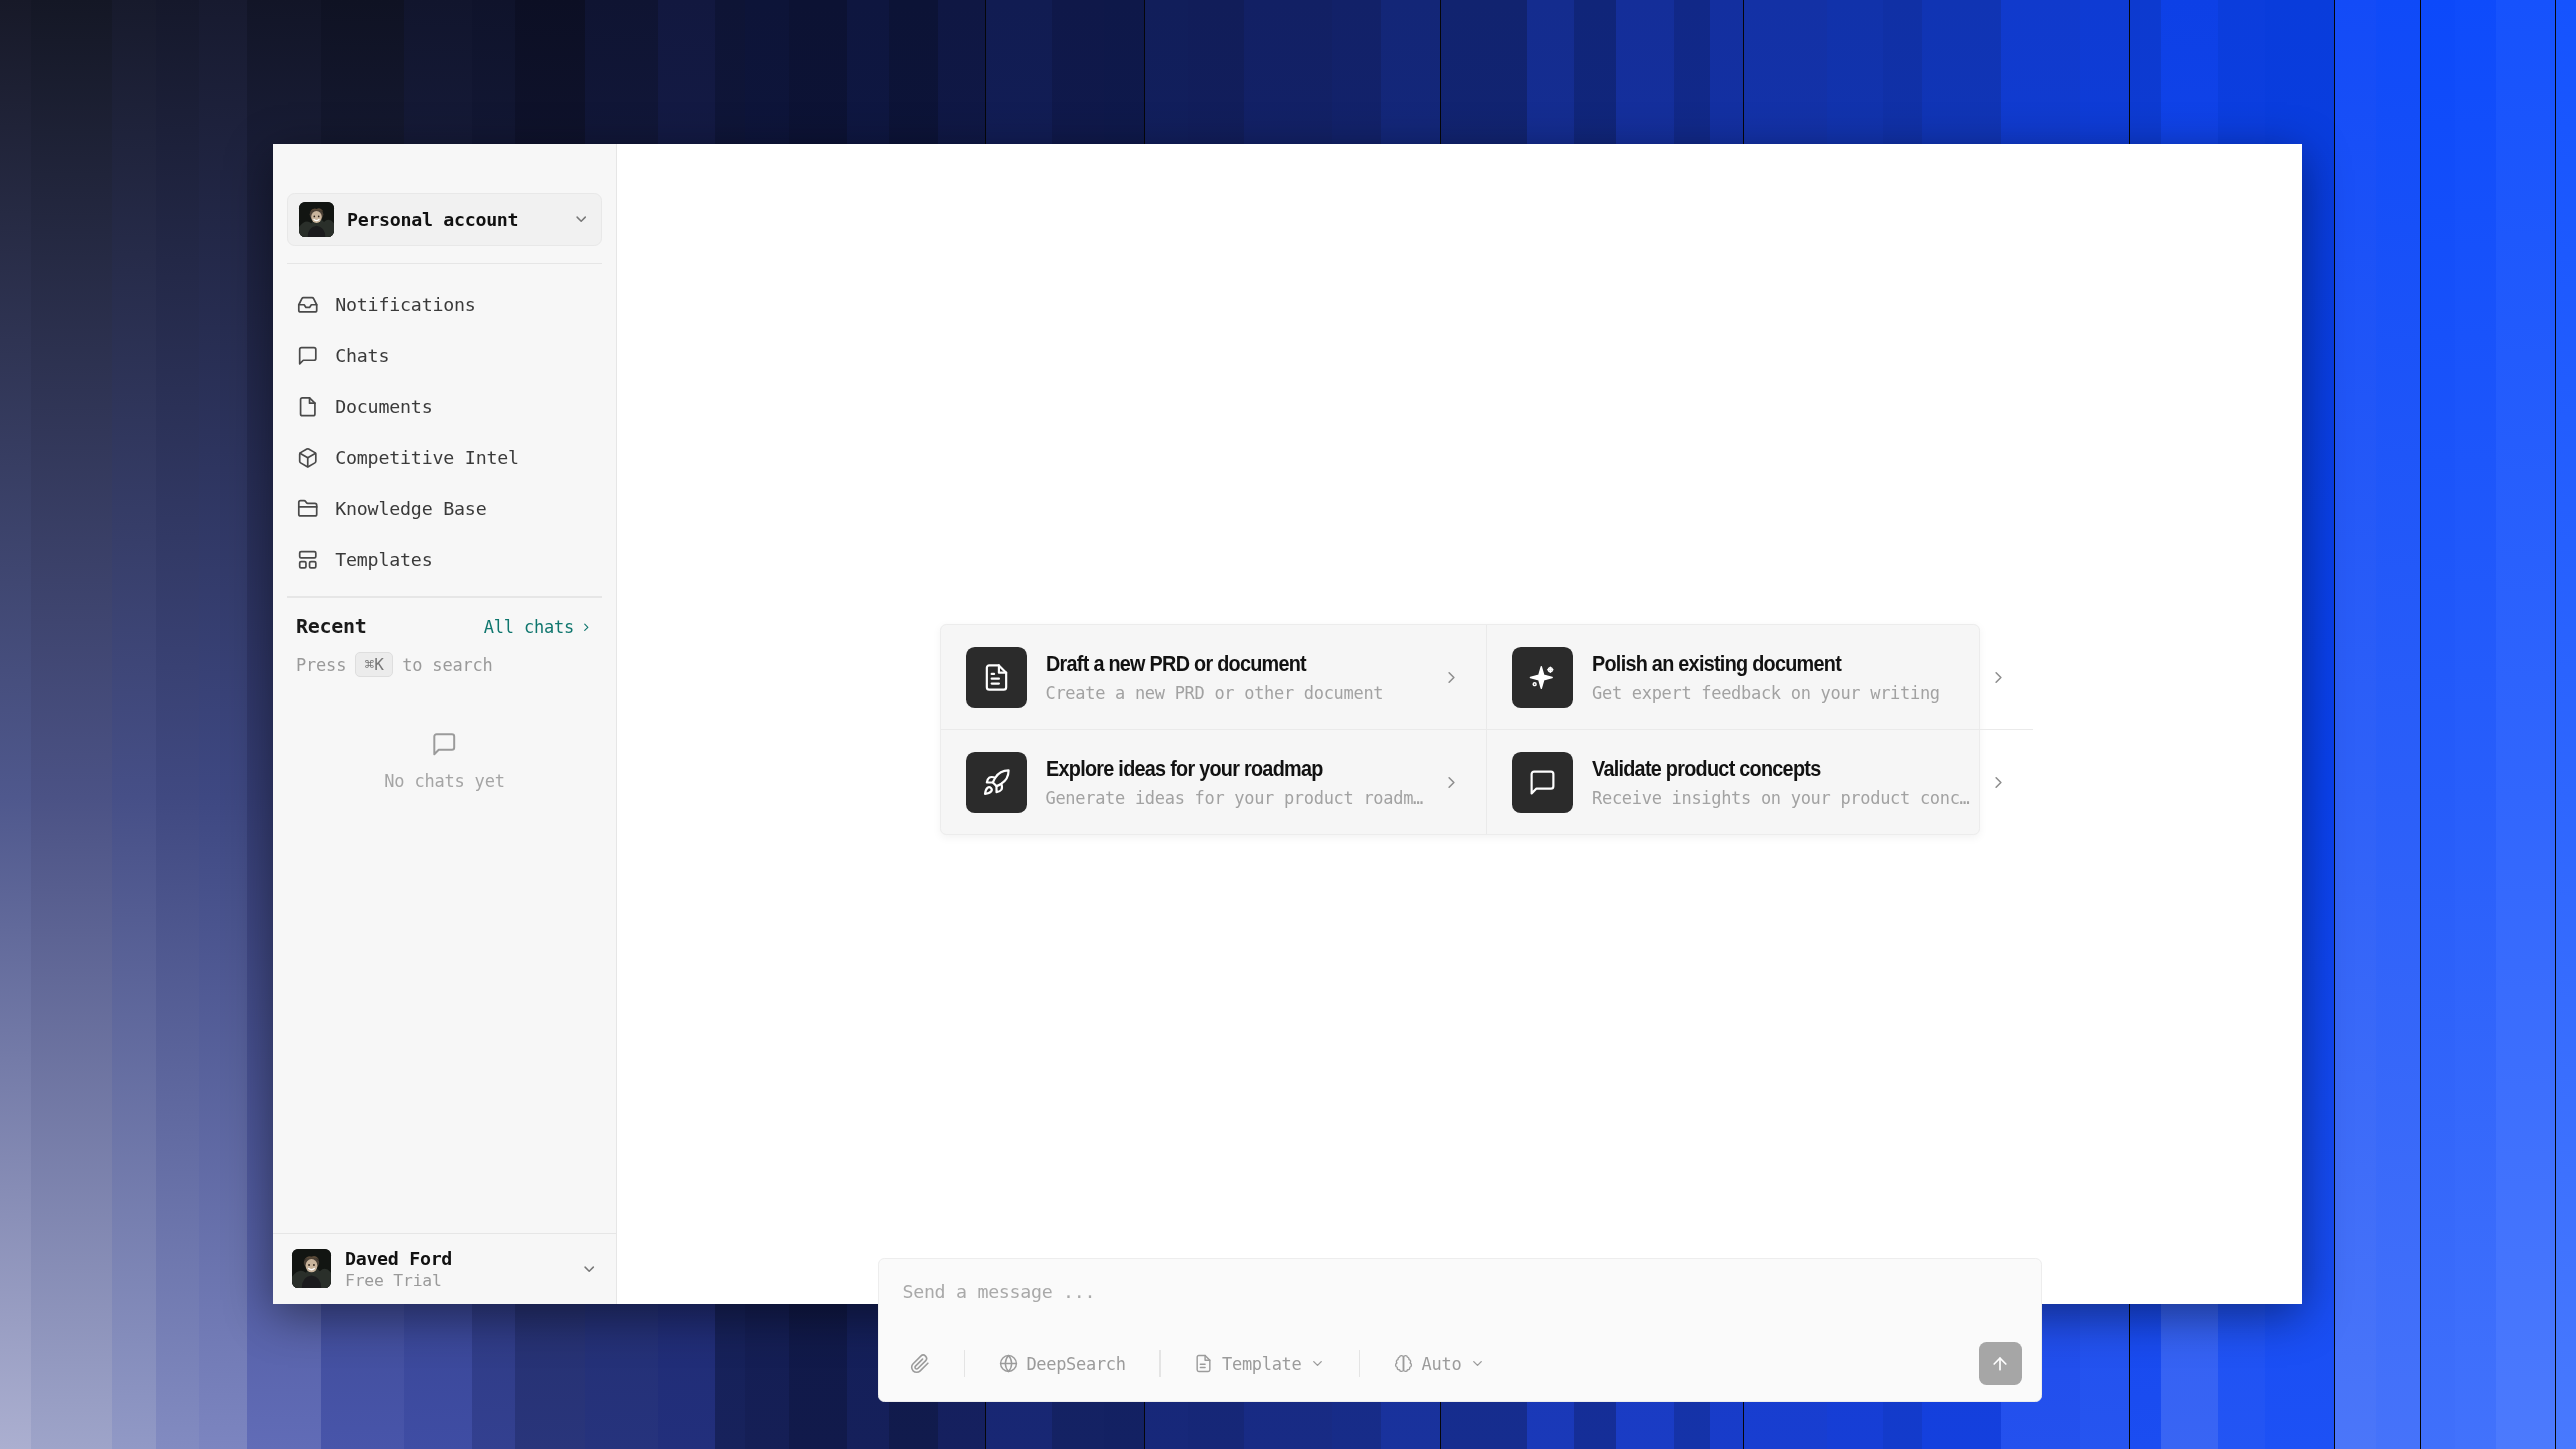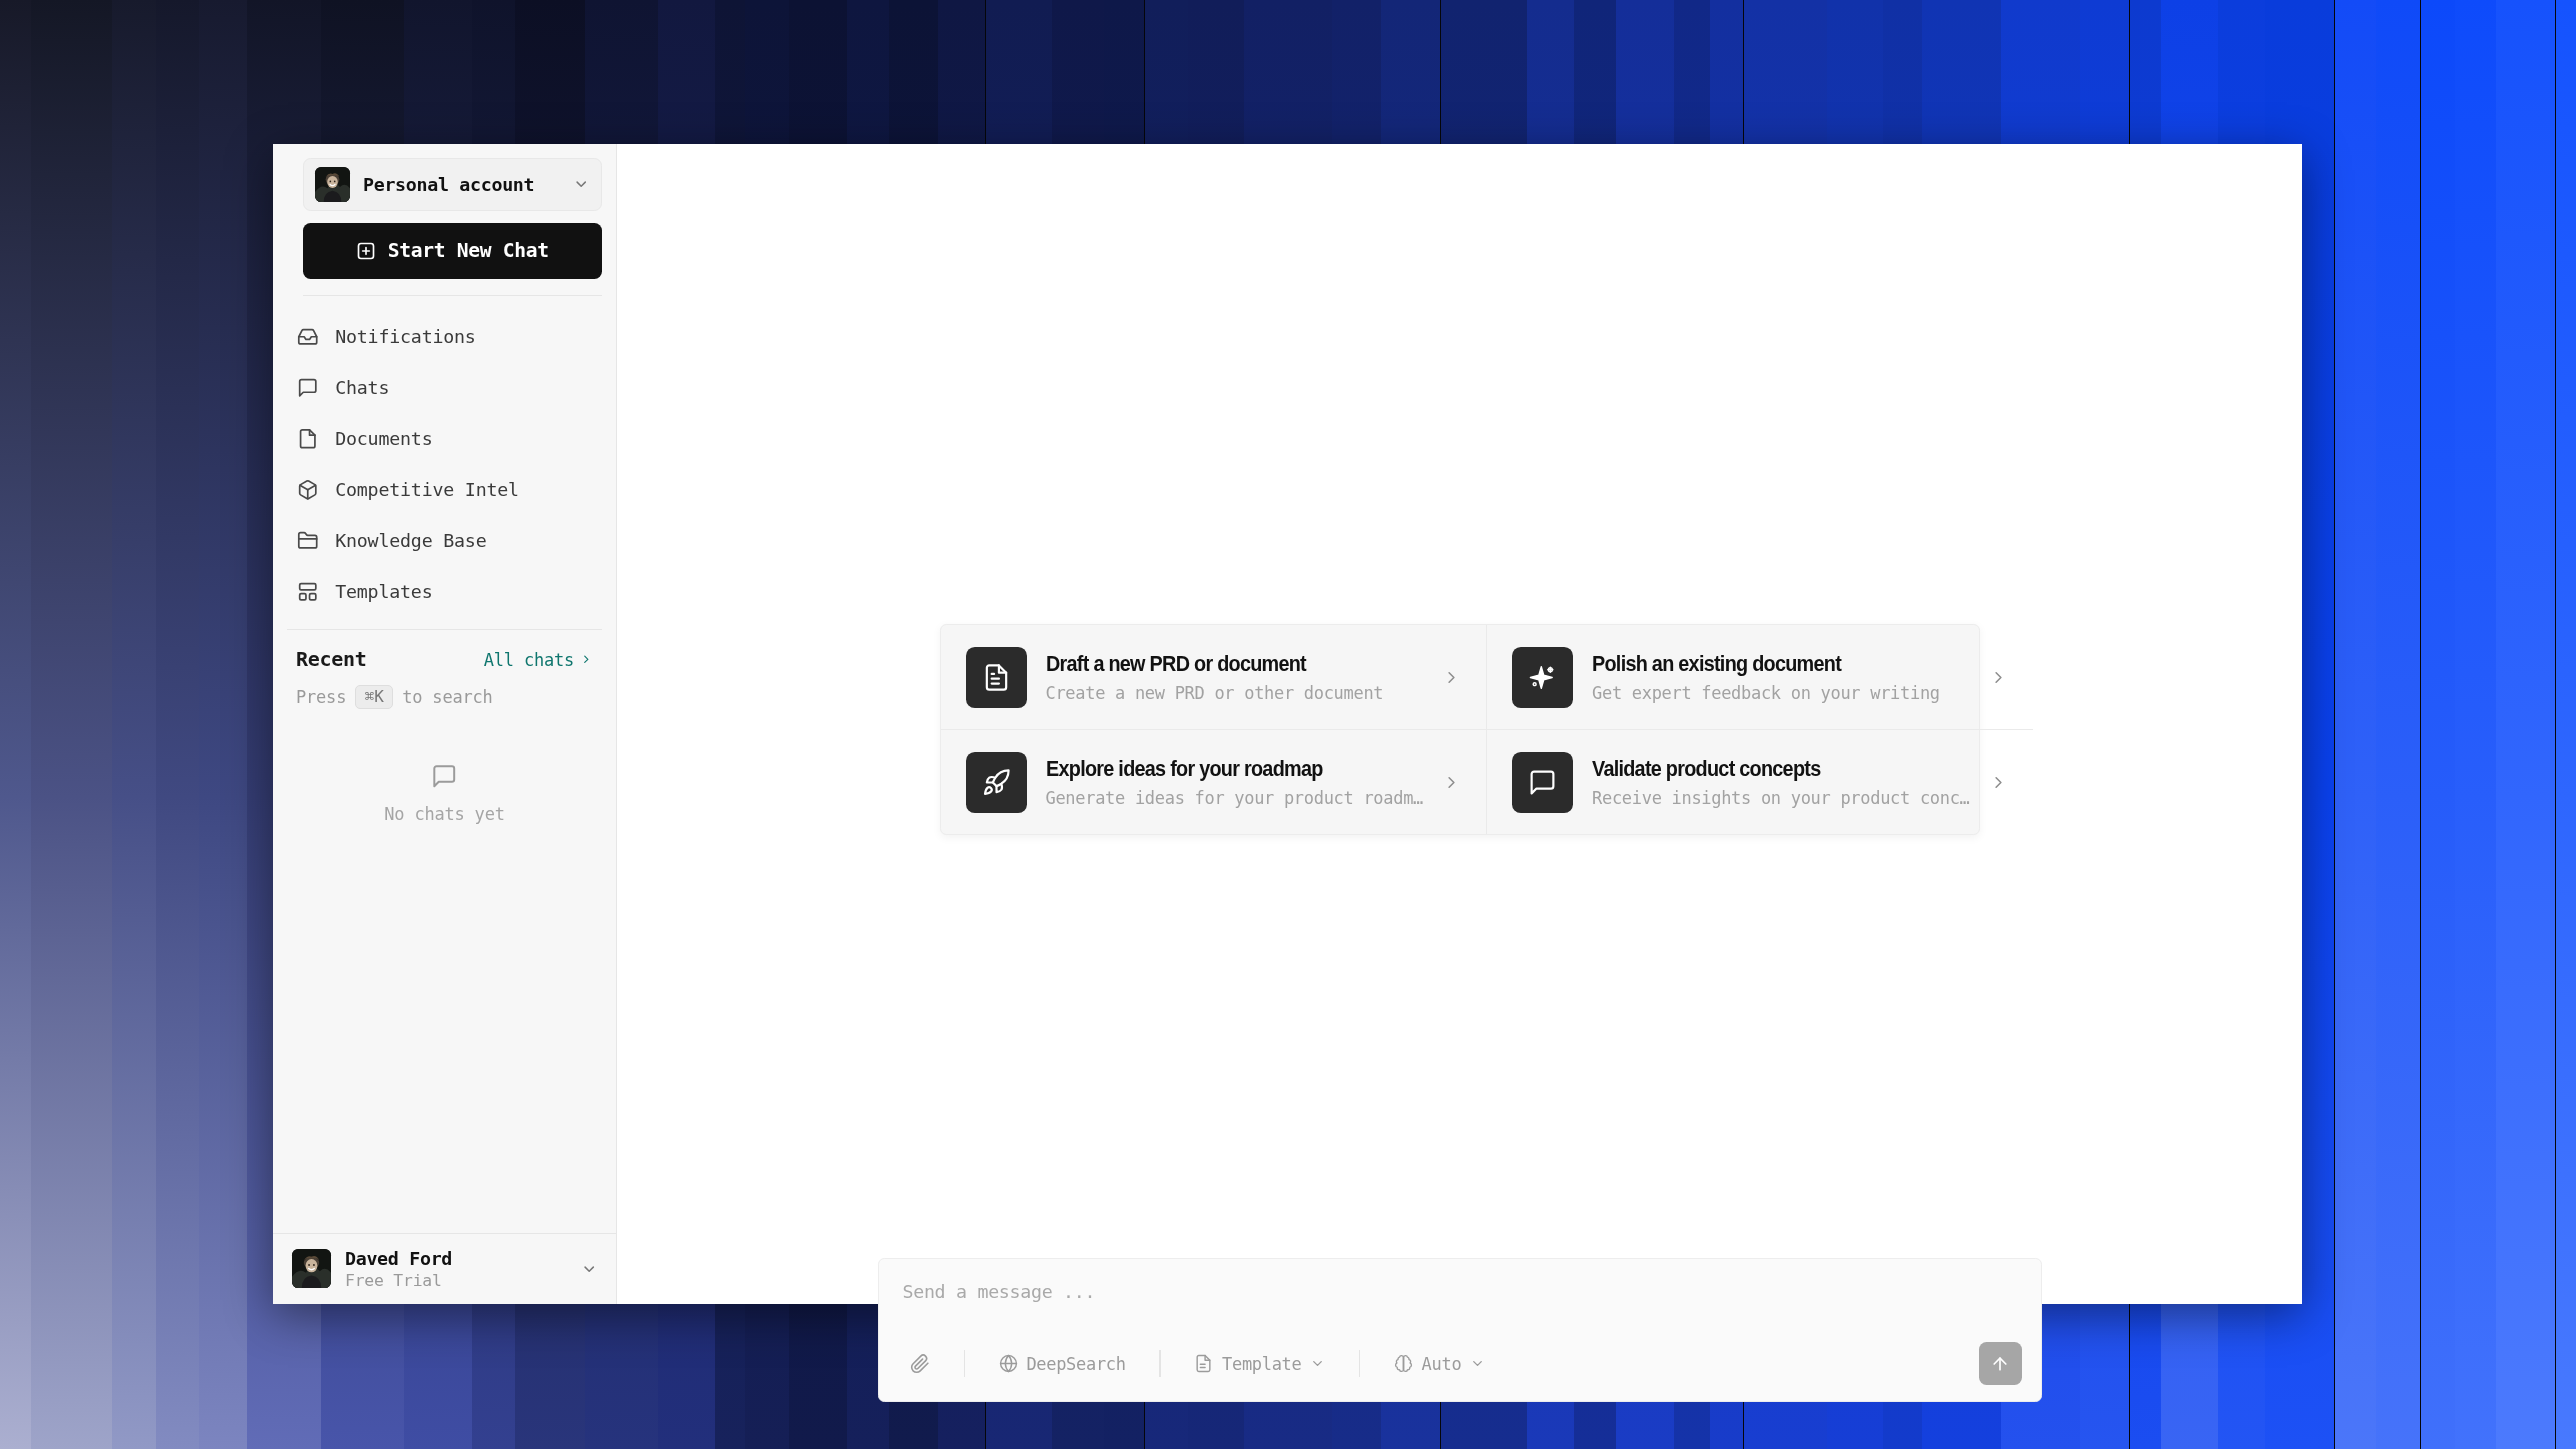--- a/index.html
+++ b/index.html
@@ -45,21 +45,21 @@
   
   #sidebar {
     width: 344px;
     flex: 0 0 344px;
     background: #f7f7f7;
     border-right: 1.3px solid #e6e6e6;
     display: flex;
     flex-direction: column;
   }
 
-  .sidebar-top { padding: 14px 14px 0 30px; }
+  .sidebar-top { padding: 14px 14px 0 14px; margin-top: 35px; }
 
   .account-switcher {
     display: flex;
     align-items: center;
     gap: 12.6px;
     background: #f1f1f1;
     border: 1.3px solid #e8e8e8;
     border-radius: 7.6px;
     padding: 8.2px 11.4px;
     cursor: pointer;
@@ -407,28 +407,20 @@
           </svg>
         </div>
         <span class="account-name">Personal account</span>
         <span class="chev">
           <svg width="16.4" height="16.4" viewBox="0 0 24 24" fill="none" stroke="currentColor" stroke-width="2.2" stroke-linecap="round" stroke-linejoin="round">
               <polyline points="6 9 12 15 18 9"></polyline>
             </svg>
         </span>
       </div>
 
-      <div class="new-chat-btn">
-        <svg width="20" height="20" viewBox="0 0 24 24" fill="none" stroke="currentColor" stroke-width="2" stroke-linecap="round" stroke-linejoin="round">
-          <rect x="3" y="3" width="18" height="18" rx="3"></rect>
-            <line x1="12" y1="8" x2="12" y2="16"></line>
-            <line x1="8" y1="12" x2="16" y2="12"></line>
-        </svg>
-        <span class="label">Start New Chat</span>
-      </div>
 
       <div class="sep"></div>
     </div>
 
     <nav class="nav-list">
 
       <div class="nav-item">
         <span class="nav-icon">
           <svg width="21.5" height="21.5" viewBox="0 0 24 24" fill="none" stroke="#4a4a4a" stroke-width="1.9" stroke-linecap="round" stroke-linejoin="round">
               <polyline points="22 12 16 12 14 15 10 15 8 12 2 12"></polyline>

